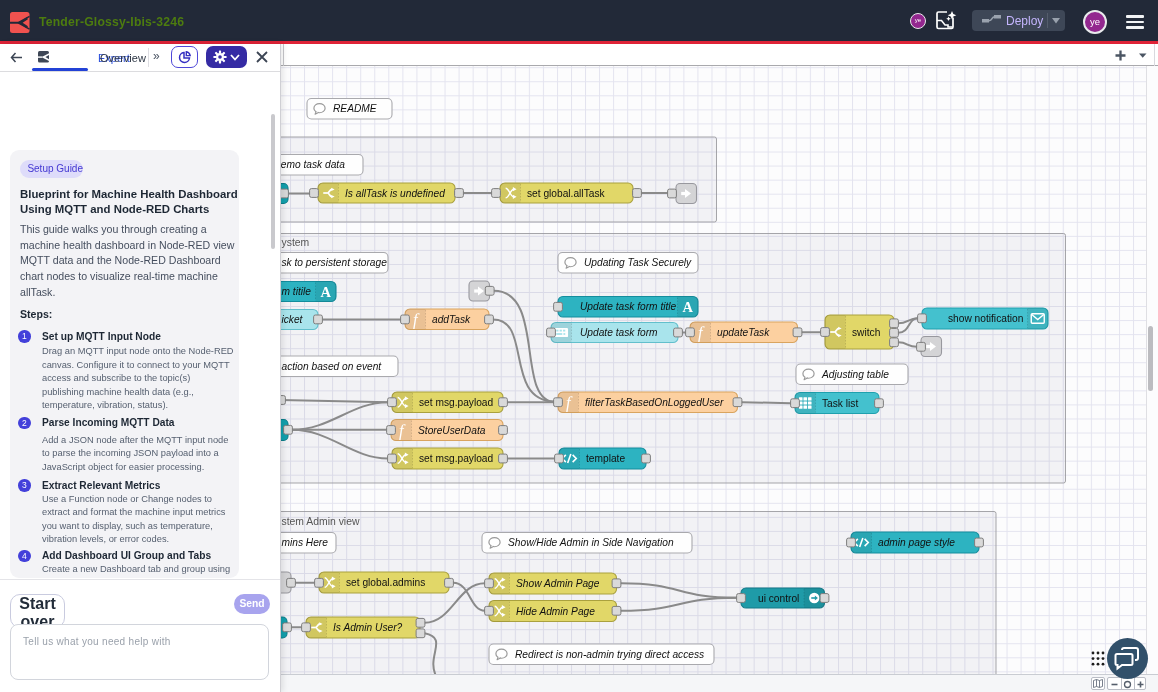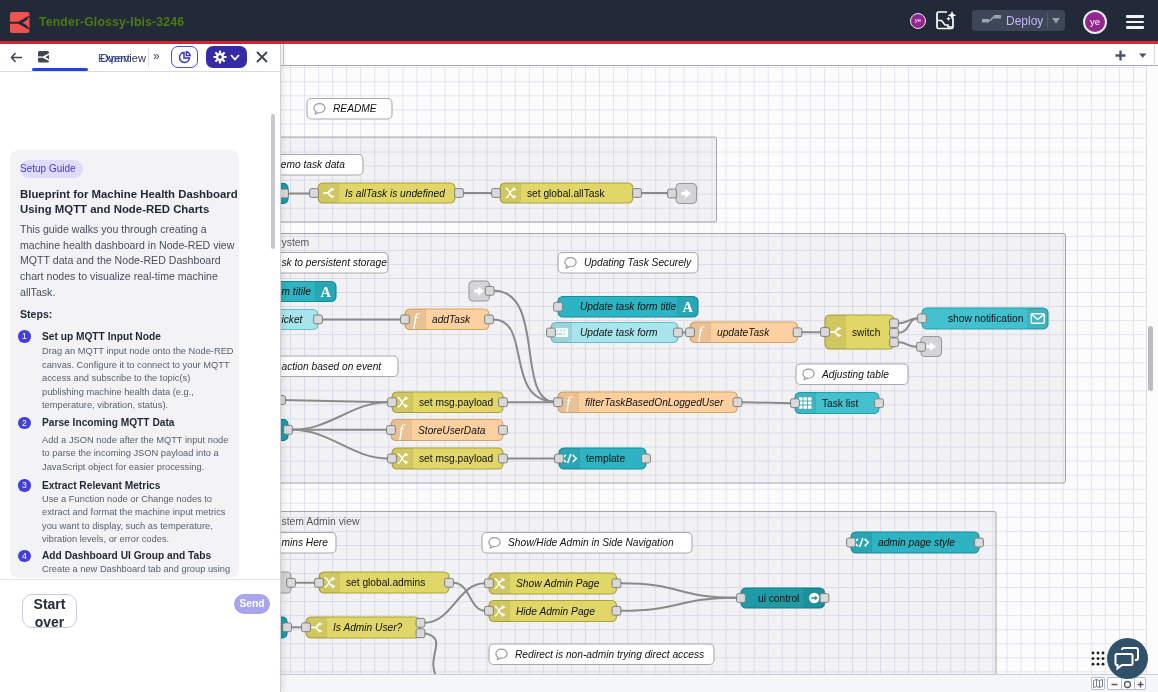--- a/index.html
+++ b/index.html
@@ -17,27 +17,27 @@
   #panel{left:0;top:44px;width:280px;height:648px;background:#fff;border-right:1px solid #cfcfd4;box-shadow:2px 0 6px rgba(0,0,0,.10);}
   #ptabs{left:0;top:0;width:280px;height:27px;border-bottom:1px solid #dcdcdf;background:#fff;}
   .ptxt{font-size:11px;color:#2d3644;}
   #expertlbl{color:#2b4fdc;font-weight:500;}
   #underline{left:32px;top:24px;width:56px;height:3px;background:#2342d6;border-radius:2px;}
   #pieb{left:171px;top:1.5px;width:27px;height:22px;border:1.5px solid #4e48d8;border-radius:7px;background:#fff;box-sizing:border-box;}
   #gearb{left:206px;top:1.5px;width:41px;height:22px;background:#352ba4;border-radius:7px;}
   #bubble{left:36px;top:40.5px;width:228px;height:53.5px;background:#4845e2;border-radius:10px;box-sizing:border-box;}
   #bubble div{position:absolute;left:10px;color:#fff;font-size:10.6px;white-space:nowrap;}
   #card{left:10px;top:106px;width:229px;height:428px;background:#f3f3f6;border-radius:9px;overflow:hidden;}
-  #pill{left:10px;top:10px;width:63px;height:18px;background:#dedcfa;border-radius:9px;color:#4438d2;font-size:10px;text-align:left;line-height:18px;}
+  #pill{left:10px;top:10px;width:63px;height:18px;background:#dedcfa;border-radius:9px;color:#4438d2;font-size:10px;text-align:right;line-height:18px;}
   .h2line{left:10px;font-size:11.4px;font-weight:bold;color:#1d2734;white-space:nowrap;}
   .pline{left:10px;font-size:10.6px;color:#454e5e;white-space:nowrap;}
   .sline{left:32px;font-size:9.3px;color:#566070;white-space:nowrap;}
   .stitle{left:32px;font-size:10.2px;font-weight:bold;color:#1d2734;white-space:nowrap;}
   .scirc{left:8px;width:12.5px;height:12.5px;border-radius:50%;background:#4340da;color:#fff;font-size:8.5px;text-align:center;line-height:12.5px;}
-  #startover{left:10px;top:549.5px;width:55px;height:34px;border:1px solid #c9cbdf;border-radius:10px;background:#fff;font-size:14px;font-weight:bold;color:#222c39;text-align:center;line-height:18px;box-sizing:border-box;margin-left:12px;}
+  #startover{left:10px;top:549.5px;width:55px;height:34px;border:1px solid #c9cbdf;border-radius:10px;background:#fff;font-size:16px;font-weight:bold;color:#222c39;text-align:center;line-height:18px;box-sizing:border-box;}
   #send{left:234px;top:549.5px;width:36px;height:20px;border-radius:10px;background:#a8a4ee;font-size:10.3px;font-weight:bold;color:#fff;text-align:center;line-height:20px;}
   #input{left:10px;top:580px;width:259px;height:56px;border:1px solid #d2d5dc;border-radius:8px;background:#fff;box-sizing:border-box;}
   #input div{position:absolute;left:12px;top:11px;font-size:10px;color:#9aa1ab;letter-spacing:.3px;}
   #pscroll{left:270.5px;top:70px;width:4.5px;height:135px;background:#c9c9cd;border-radius:2px;}
   
   #tabbar{left:281px;top:44px;width:877px;height:22px;background:#fff;border-bottom:1px solid #a9a9ad;box-sizing:border-box;}
   #vsb{left:1146px;top:66px;width:12px;height:608px;background:#fcfcfd;border-left:1px solid #dfdfe3;box-sizing:border-box;}
   #vsbthumb{left:1147.5px;top:326px;width:5px;height:65px;background:#bcbcc0;border-radius:2.5px;}
   #footer{left:281px;top:674px;width:877px;height:18px;background:#f5f6f8;border-top:1px solid #c9ccd2;box-sizing:border-box;}
   .fbtn{position:absolute;background:#fff;border:1px solid #babdc5;border-radius:2px;box-sizing:border-box;}
@@ -564,14 +564,17 @@
       <div class="abs sline" style="top:357.1px">extract and format the machine input metrics</div>
       <div class="abs sline" style="top:370.6px">you want to display, such as temperature,</div>
       <div class="abs sline" style="top:384.1px">vibration levels, or error codes.</div>
       <div class="abs scirc" style="top:399.7px">4</div>
       <div class="abs stitle" style="top:400.4px">Add Dashboard UI Group and Tabs</div>
       <div class="abs sline" style="top:414.4px">Create a new Dashboard tab and group using</div>
     </div>
     <div class="abs" style="left:0;top:534.5px;width:280px;height:1px;background:#e4e4e8;"></div>
     <div class="abs" id="startover">Start over</div>
     <div class="abs" id="send">Send</div>
+    <div class="abs" id="input">
+      <div>Tell us what you need help with</div>
+    </div>
     <div class="abs" id="pscroll"></div>
   </div>
 
 </body></html>

